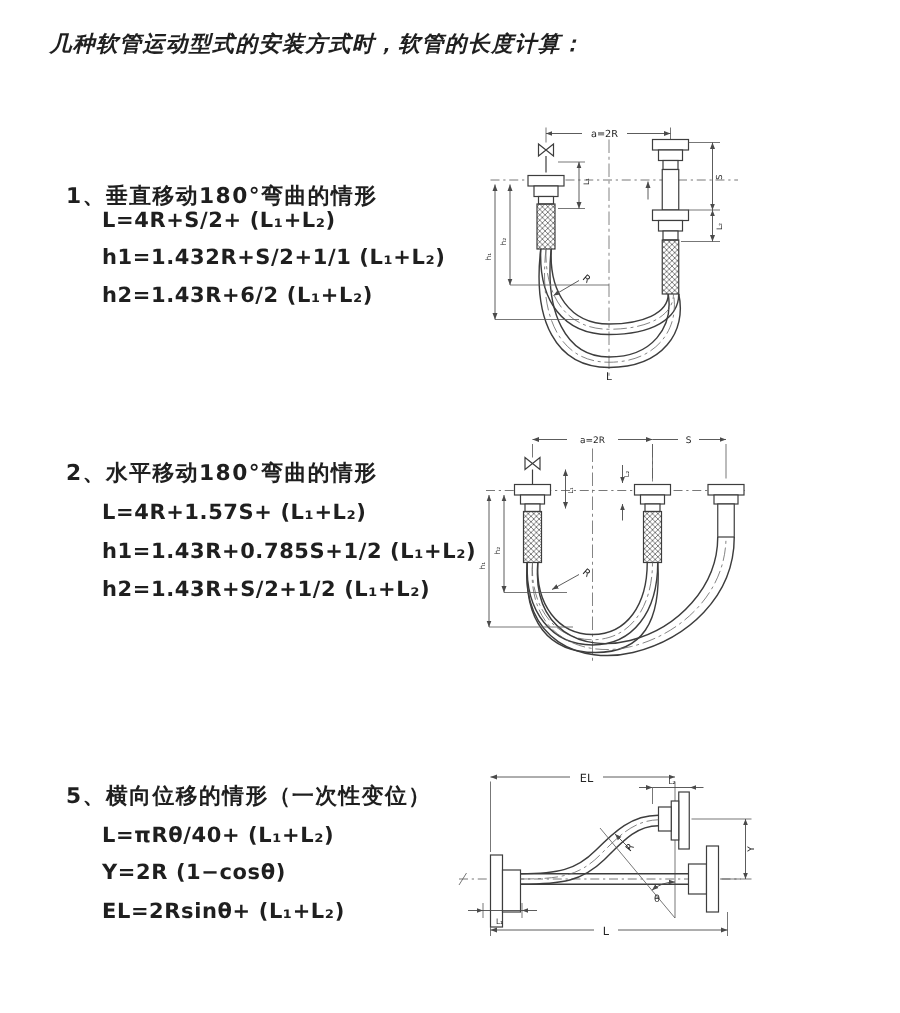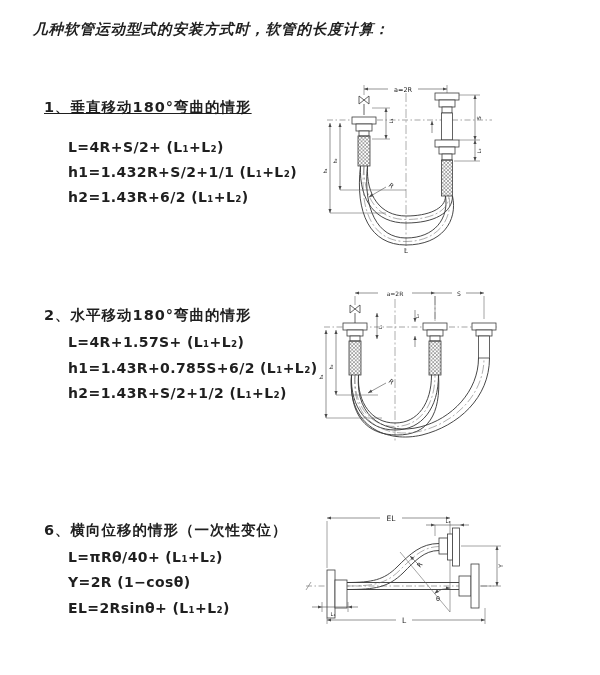--- a/index.html
+++ b/index.html
@@ -16,31 +16,31 @@
   svg .draw2{stroke:#3d3d3d;stroke-width:.8;fill:#fff;}
   svg .cl{stroke:#6a6a6a;stroke-width:.55;fill:none;stroke-dasharray:9 2.5 2 2.5;}
   svg .hcl{stroke:#6a6a6a;stroke-width:.6;fill:none;stroke-dasharray:6 2.5 1.5 2.5;}
   svg text{fill:#242424;font-family:"DejaVu Sans","Liberation Sans",sans-serif;}
 </style>
 </head>
 <body>
 
 <div class="abs title" style="left:33px;top:20px;font-style:italic;">几种软管运动型式的安装方式时，软管的长度计算：</div>
 
-<div class="abs heading" style="left:44px;top:98px;text-decoration:underline;">1、垂直移动180°弯曲的情形</div>
+<div class="abs heading" style="left:44px;top:121px;">1、垂直移动180°弯曲的情形</div>
 <div class="abs formula" style="left:68px;top:139px;">L=4R+S/2+ (L₁+L₂)</div>
 <div class="abs formula" style="left:68px;top:164px;">h1=1.432R+S/2+1/1 (L₁+L₂)</div>
 <div class="abs formula" style="left:68px;top:189px;">h2=1.43R+6/2 (L₁+L₂)</div>
 
 <div class="abs heading" style="left:44px;top:306px;">2、水平移动180°弯曲的情形</div>
 <div class="abs formula" style="left:68px;top:334px;">L=4R+1.57S+ (L₁+L₂)</div>
-<div class="abs formula" style="left:68px;top:360px;">h1=1.43R+0.785S+6/2 (L₁+L₂)</div>
+<div class="abs formula" style="left:68px;top:360px;">h1=1.43R+0.785S+1/2 (L₁+L₂)</div>
 <div class="abs formula" style="left:68px;top:385px;">h2=1.43R+S/2+1/2 (L₁+L₂)</div>
 
-<div class="abs heading" style="left:44px;top:521px;">6、横向位移的情形（一次性变位）</div>
+<div class="abs heading" style="left:44px;top:521px;">5、横向位移的情形（一次性变位）</div>
 <div class="abs formula" style="left:68px;top:549px;">L=πRθ/40+ (L₁+L₂)</div>
 <div class="abs formula" style="left:68px;top:574px;">Y=2R (1−cosθ)</div>
 <div class="abs formula" style="left:68px;top:600px;">EL=2Rsinθ+ (L₁+L₂)</div>
 
 <svg style="left:322px;top:73px;" width="180" height="182" viewBox="0 0 180 182">
   <defs>
     <marker id="ar1" viewBox="0 0 10 10" refX="9" refY="5" markerWidth="8" markerHeight="8" orient="auto-start-reverse">
       <path d="M0,1.5 L9,5 L0,8.5 z" fill="#4a4a4a"></path>
     </marker>
     <pattern id="bp1" width="3.6" height="3.6" patternUnits="userSpaceOnUse">

